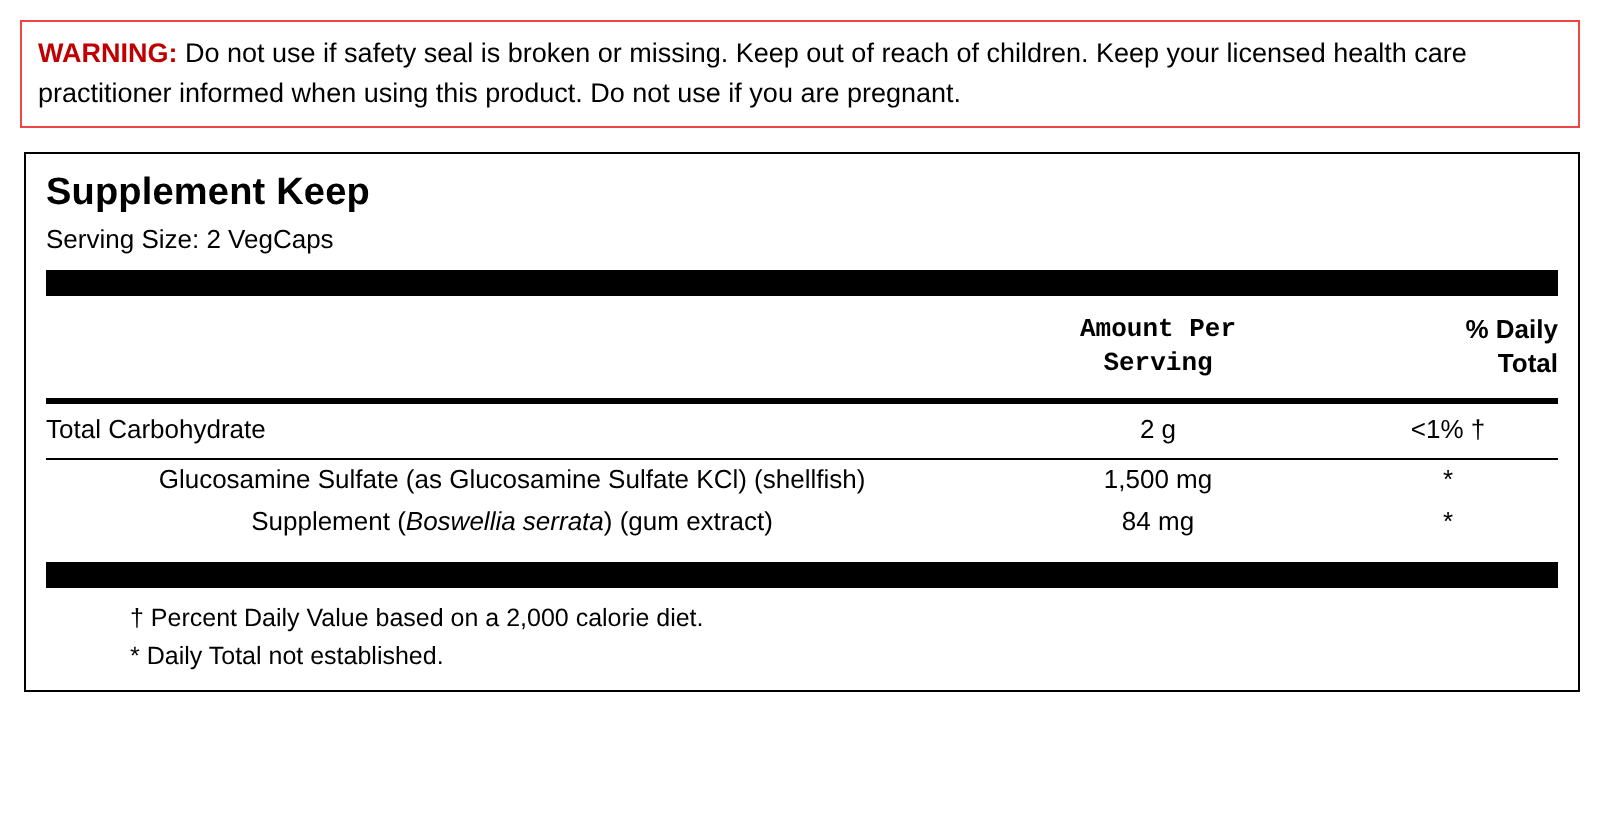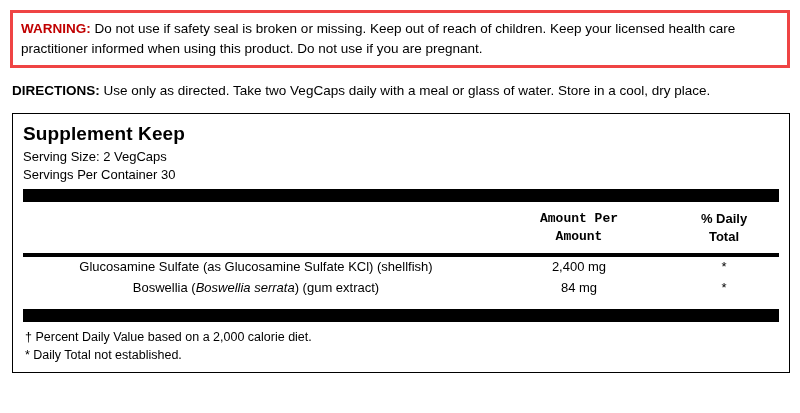--- a/index.html
+++ b/index.html
@@ -18,21 +18,21 @@
   }
   .page {
     width: 800px;
     height: 413px;
     box-sizing: border-box;
     padding: 8px 10px 0 10px;
   }
 
   
   .warning-box {
-    border: 3px solid #ef4444;
+    border: 1px solid #ef4444;
     box-sizing: border-box;
     padding: 6px 8px 7px 8px;
     line-height: 1.45;
     margin: 2px 0 0 0;
   }
   .warning-box .lbl {
     color: #c00000;
     font-weight: bold;
   }
   .warning-box .txt {
@@ -96,98 +96,103 @@
 
   .head-row td {
     font-weight: bold;
     font-size: 13px;
     line-height: 1.35;
     padding-top: 8px !important;
     padding-bottom: 8px !important;
   }
   .head-row .col-name { }
   .head-row .col-amt { text-align: center; padding-right: 0 !important; width: 180px; font-family: Liberation Mono, monospace; }
-  .head-row .col-dv  { text-align: center; padding-right: 0 !important; width: 110px; }
+  .head-row .col-dv  { text-align: right; padding-right: 0 !important; width: 110px; }
 
   .body-row td {
     padding-top: 5px !important;
     padding-bottom: 5px !important;
     line-height: 1.3;
   }
   .body-row.tight td {
     padding-top: 2px !important;
     padding-bottom: 2px !important;
     text-align: center;
   }
   .amt-cell { text-align: center; width: 180px; }
   .dv-cell  { text-align: center; width: 110px; }
 
   .spacer-4 { height: 4px; }
 
   .footnotes {
     font-size: 12.5px;
     line-height: 1.45;
     padding: 6px 0 2px 2px;
+    margin-left: 40px;
   }
 
   i.sci { font-style: italic; }
 </style>
 </head>
 <body>
 
 <div class="page">
 
   <div class="warning-box">
     <span class="lbl">WARNING:</span>
     <span class="txt">Do not use if safety seal is broken or missing. Keep out of reach of children. Keep your licensed health care practitioner informed when using this product. Do not use if you are pregnant.</span>
   </div>
 
-  <div class="directions">
-    <span class="lbl">DIRECTIONS:</span>
-    <span>Use only as directed. Take two VegCaps daily with a meal or glass of water.  Store in a cool, dry place.</span>
-  </div>
 
   <div class="sf-panel">
 
     <div class="sf-title">Supplement Keep</div>
     <div class="sf-serving">Serving Size: 2 VegCaps</div>
-    <div class="sf-serving">Servings Per Container 30</div>
 
     <div class="bar-thick"></div>
 
     <table class="sf">
       <tbody>
           <tr class="head-row">
         <td class="col-name"></td>
         <td class="col-amt">
           <div>Amount Per</div>
-          <div>Amount</div>
+          <div>Serving</div>
         </td>
         <td class="col-dv">
           <div>% Daily</div>
           <div>Total</div>
         </td>
       </tr>
     </tbody>
       </table>
 
     <div class="rule-med"></div>
 
+    <table class="sf">
+      <tbody>
+          <tr class="body-row">
+        <td class="col-name">Total Carbohydrate</td>
+        <td class="amt-cell">2 g</td>
+        <td class="dv-cell">&lt;1% †</td>
+      </tr>
+    </tbody>
+      </table>
 
     <div class="rule-thin"></div>
 
     <table class="sf">
       <tbody>
           <tr class="body-row tight">
         <td class="col-name">Glucosamine Sulfate (as Glucosamine Sulfate KCl) (shellfish)</td>
-        <td class="amt-cell">2,400 mg</td>
+        <td class="amt-cell">1,500 mg</td>
         <td class="dv-cell">*</td>
       </tr>
       <tr class="body-row tight">
-        <td class="col-name"><span>Boswellia (</span><i class="sci">Boswellia serrata</i><span>)  (gum extract)</span></td>
+        <td class="col-name"><span>Supplement (</span><i class="sci">Boswellia serrata</i><span>)  (gum extract)</span></td>
         <td class="amt-cell">84 mg</td>
         <td class="dv-cell">*</td>
       </tr>
     </tbody>
       </table>
 
     <div class="spacer-4"></div>
     <div class="bar-thick"></div>
 
     <div class="footnotes">

